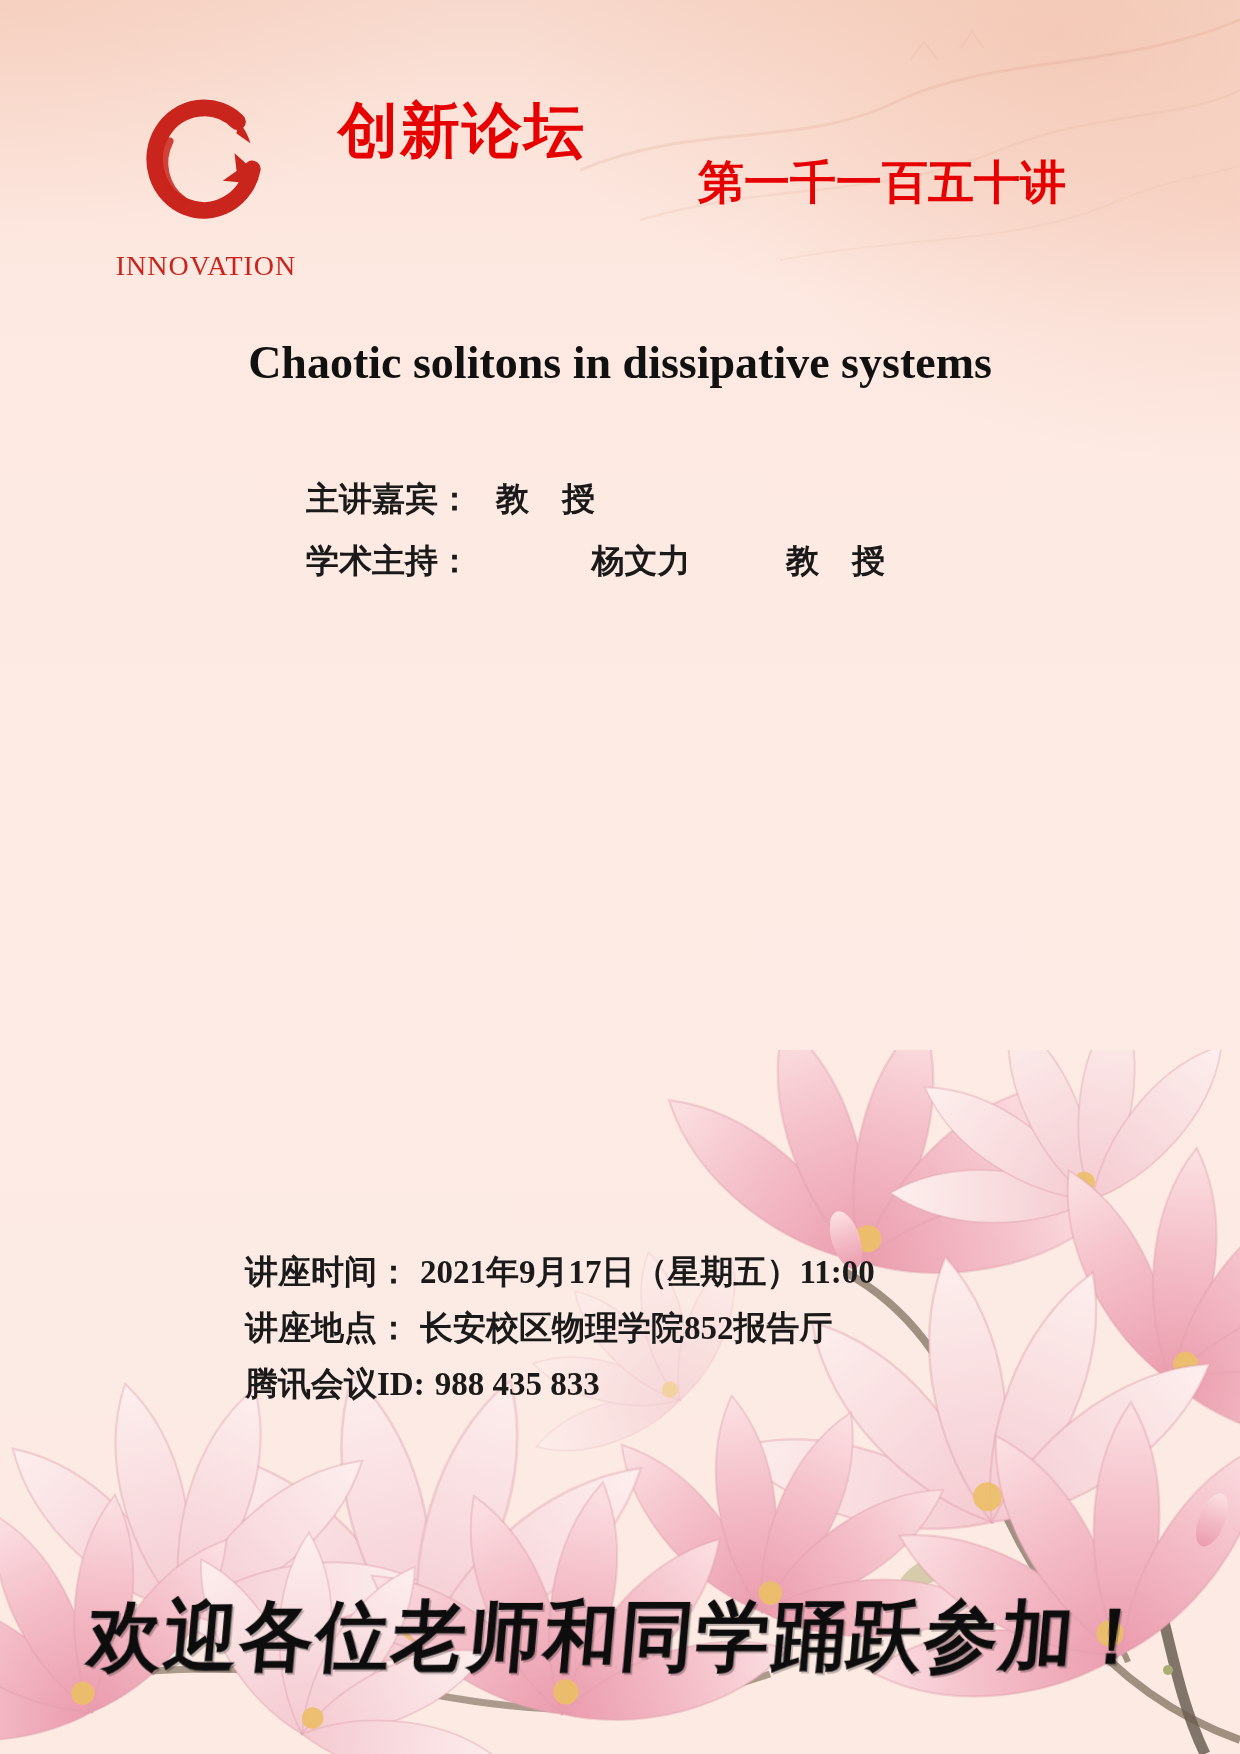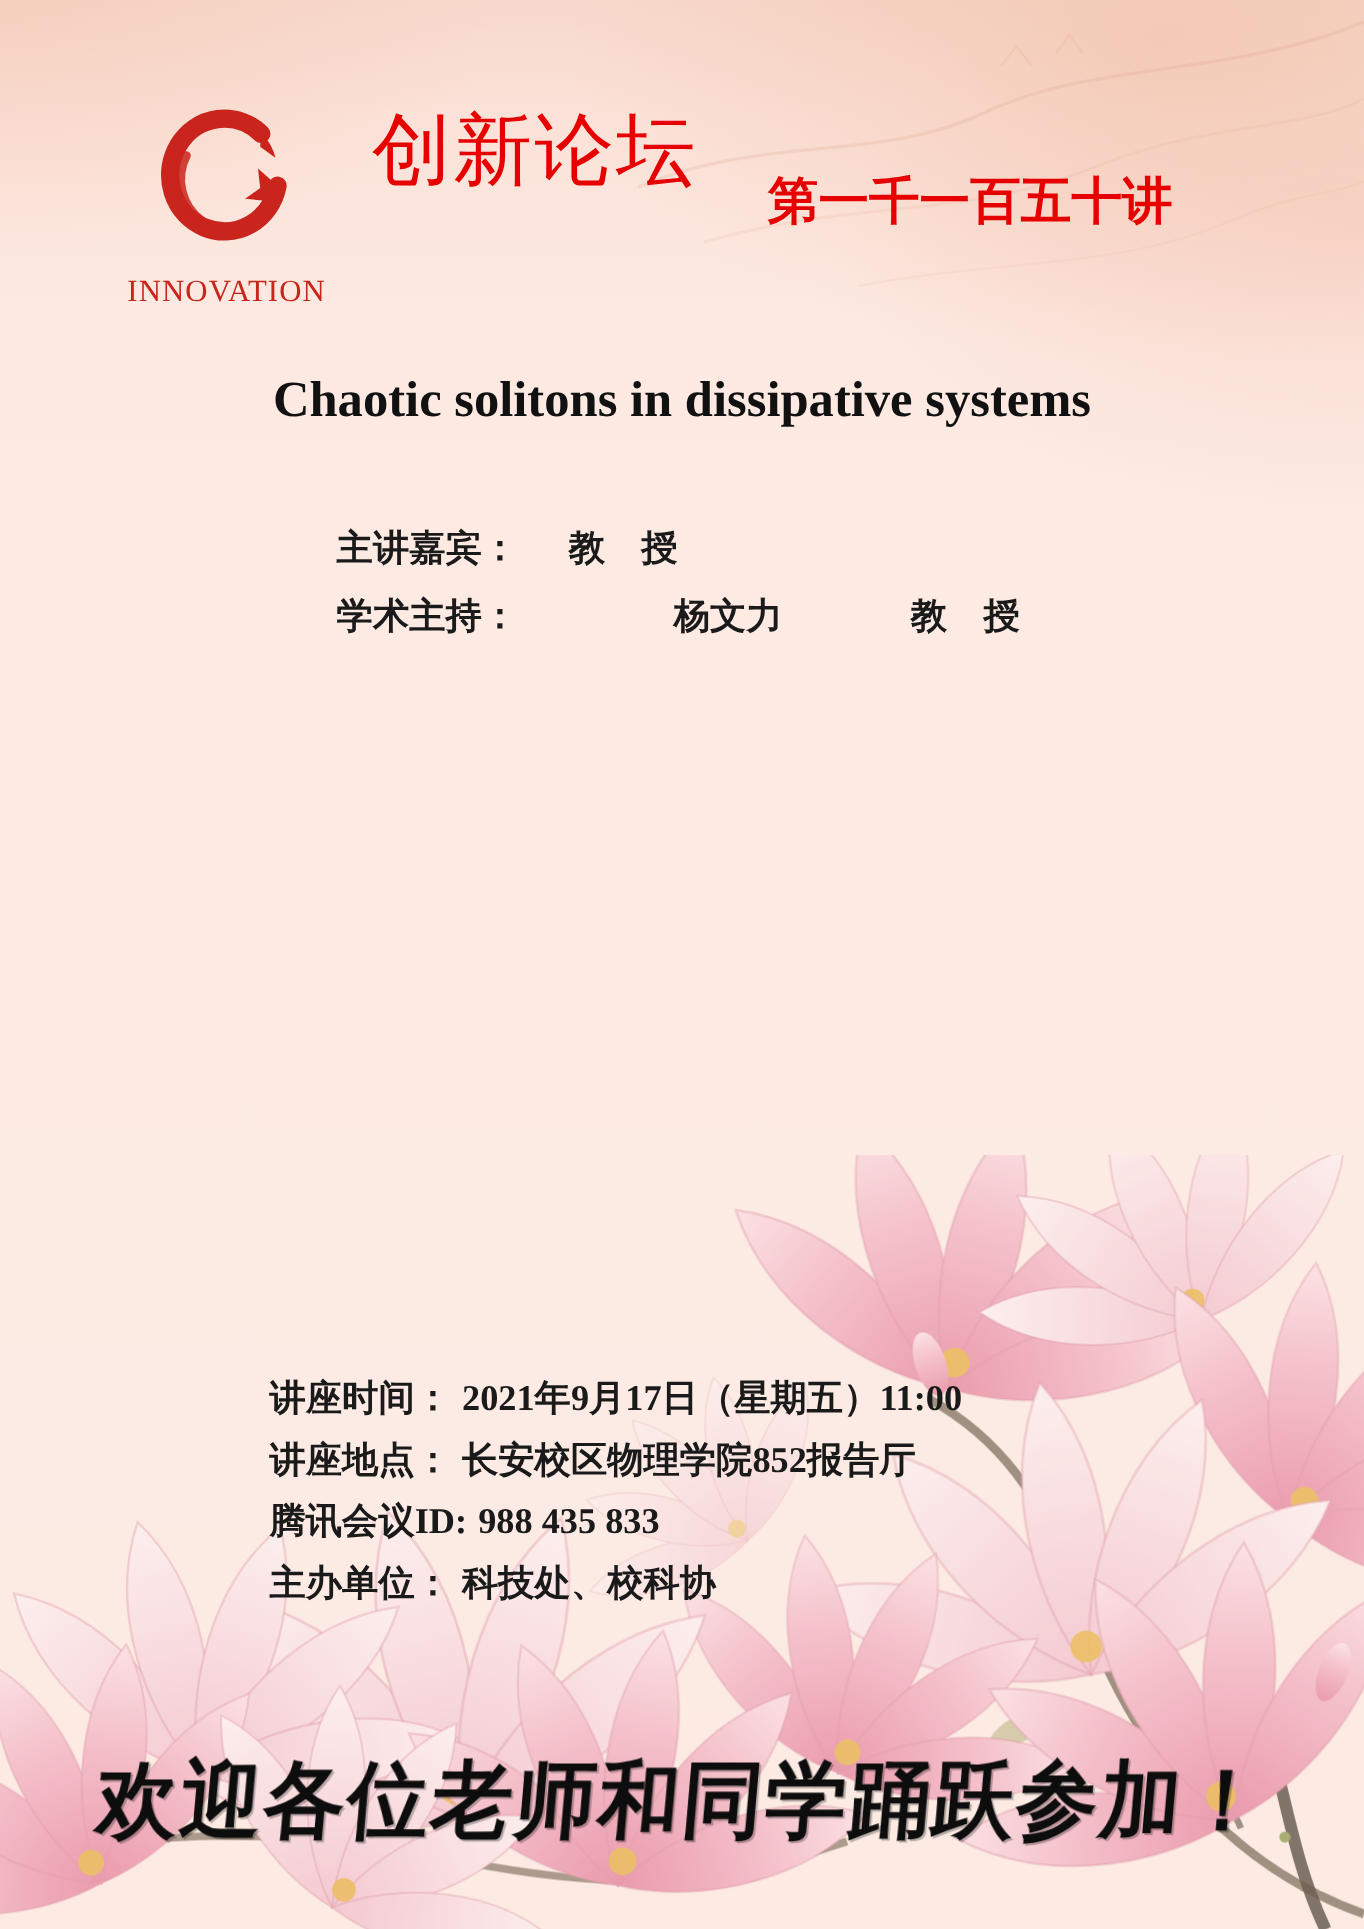--- a/index.html
+++ b/index.html
@@ -26,39 +26,39 @@
   
   .logo-wrap { position:absolute; left:142px; top:96px; width:128px; height:136px; }
   .innovation-label {
     position:absolute; left:96px; top:250px; width:220px;
     text-align:center; font-size:28px; letter-spacing:1px;
     color:#c9251c; font-family:"Liberation Serif",serif;
   }
   .forum-title {
     position:absolute; left:338px; top:98px;
     font-family:"Liberation Sans","DejaVu Sans",sans-serif;
-    font-weight:400; font-size:72px; line-height:1.1; color:#e60000;
+    font-weight:700; font-size:60px; line-height:1.1; color:#e60000;
     letter-spacing:2px; white-space:nowrap;
   }
   .lecture-no {
     position:absolute; left:698px; top:152px;
     font-family:"Liberation Sans","DejaVu Sans",sans-serif;
     font-weight:700; font-size:46px; color:#e60000; white-space:nowrap;
   }
 
   
   .main-title {
     position:absolute; left:0; right:0; top:336px;
     text-align:center; font-size:46px; font-weight:700;
     font-family:"Liberation Serif","DejaVu Serif",serif; color:#111;
   }
 
   
   .speakers { position:absolute; left:306px; top:468px; font-size:33px; line-height:62px; font-weight:600; }
-  .speaker-row { display:flex; align-items:center; white-space:pre;gap:21px; }
+  .speaker-row { display:flex; align-items:center; white-space:pre; }
   .speaker-row .lbl { width:190px; }
   .speaker-row .nm  { width:290px; font-family:"Liberation Serif",serif; }
   .speaker-row.first .nm { font-weight:700; }
   .speaker-row.second .nm { text-align:center; width:290px; font-weight:600; }
 
   
   .bio {
     position:absolute; left:76px; top:612px; width:1090px;
     font-size:36px; line-height:70px; text-align:justify;
     text-indent:74px; color:#141414; font-weight:500;
@@ -178,20 +178,17 @@
   <div class="details">
     <div class="detail-row">
       <span class="lbl">讲座时间：</span><span class="val">2021年9月17日（星期五）11:00</span>
     </div>
     <div class="detail-row">
       <span class="lbl">讲座地点：</span><span class="val">长安校区物理学院852报告厅</span>
     </div>
     <div class="detail-row">
       <span class="lbl">腾讯会议ID:</span><span class="val">988 435 833</span>
     </div>
-    <div class="detail-row">
-      <span class="lbl">主办单位：</span><span class="val">科技处、校科协</span>
-    </div>
   </div>
 
   <div class="welcome">欢迎各位老师和同学踊跃参加！</div>
 
 </div>
 
 </body></html>

